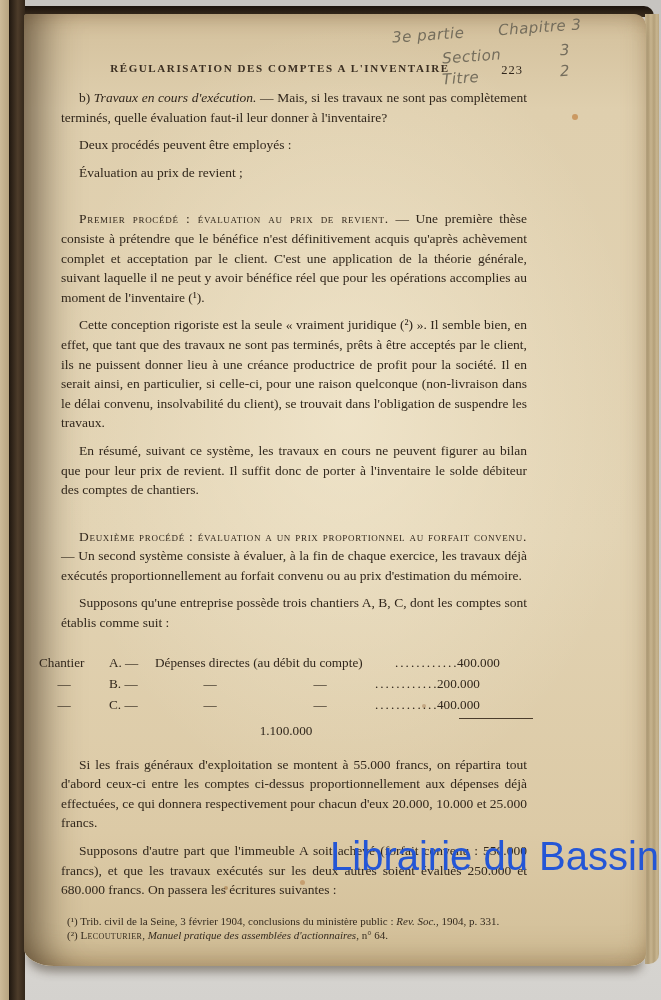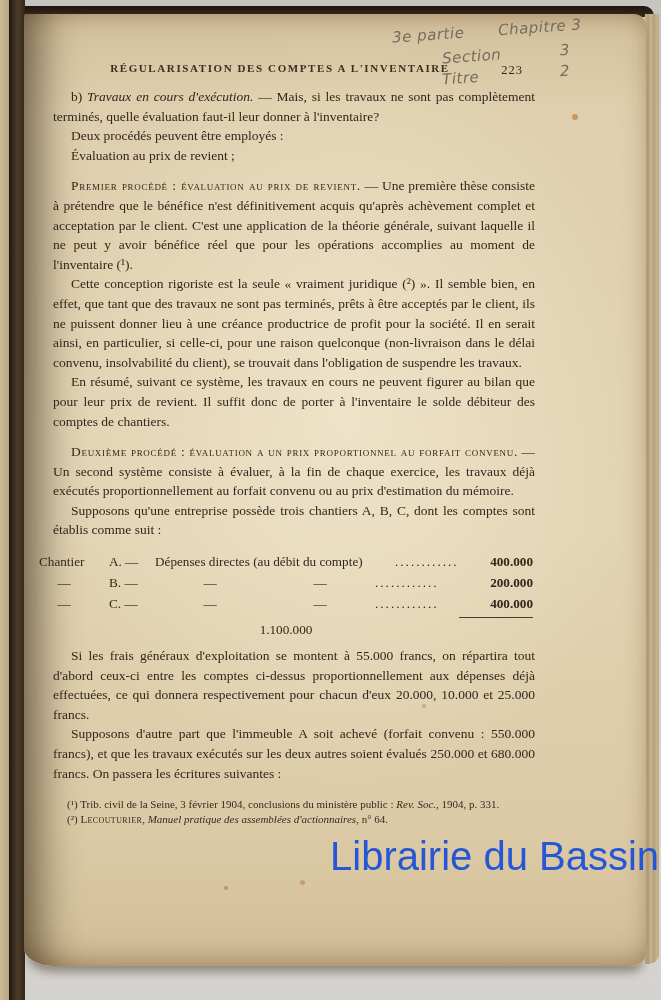--- a/index.html
+++ b/index.html
@@ -40,36 +40,36 @@
     font-style:italic;font-size:15px;transform:rotate(-4deg);letter-spacing:.5px;}
   .hw-row{display:flex;}
   .hw-gap{width:34px;}
   .hw-just{width:128px;justify-content:space-between;}
   
   .textblock{position:absolute;left:53px;top:62px;width:482px;color:#31271c;}
   .runhead{position:relative;height:18px;margin-bottom:7px;}
   .runhead .title{position:absolute;left:0;right:28px;text-align:center;
     font-size:11px;letter-spacing:1.6px;color:#3b2f22;font-weight:bold;}
   .runhead .pagenum{position:absolute;right:12px;top:1px;font-size:12.5px;letter-spacing:1px;}
-  p.body{margin:0;text-indent:18px;text-align:justify;font-size:13.5px;line-height:19.6px;}
+  p.body{margin:8px;text-indent:18px;text-align:justify;font-size:13.5px;line-height:19.6px;}
   p.noj{text-align:left;}
   .ital{font-style:italic;}
   .lead-sc{font-variant:small-caps;letter-spacing:.7px;}
   .gap-sm{height:6px;}
   .gap-md{height:11px;}
   
   .acct{font-size:13.2px;line-height:21px;margin-left:-14px;width:496px;}
   .t-row{display:flex;align-items:baseline;}
   .t-c1{width:70px;}
   .t-c1.ctr{text-align:center;width:50px;}
   .t-c2{width:46px;}
   .t-mid{width:240px;display:flex;}
   .t-mid.dashes{justify-content:space-around;}
   .t-dots{width:62px;overflow:hidden;white-space:nowrap;letter-spacing:2px;}
-  .t-amt{flex:1;text-align:right;padding-right:2px;font-weight:bold;}
+  .t-amt{flex:1;text-align:left;padding-right:2px;}
   .t-total-rule{width:74px;border-top:1px solid #4a3c2c;margin:3px 2px 1px auto;}
   .t-total{ text-align:center;padding-right:2px;font-size:13.2px;}
   
   .footnotes{margin-top:14px;font-size:11px;line-height:14.5px;color:#352b1f;}
   .footnotes p{margin:0;text-indent:14px;text-align:justify;}
   .fn-sc{font-variant:small-caps;letter-spacing:.4px;}
   
   .watermark{position:absolute;left:330px;top:834px;font-family:"Liberation Sans",sans-serif;
     font-size:40px;font-weight:normal;white-space:nowrap;}
 </style>

